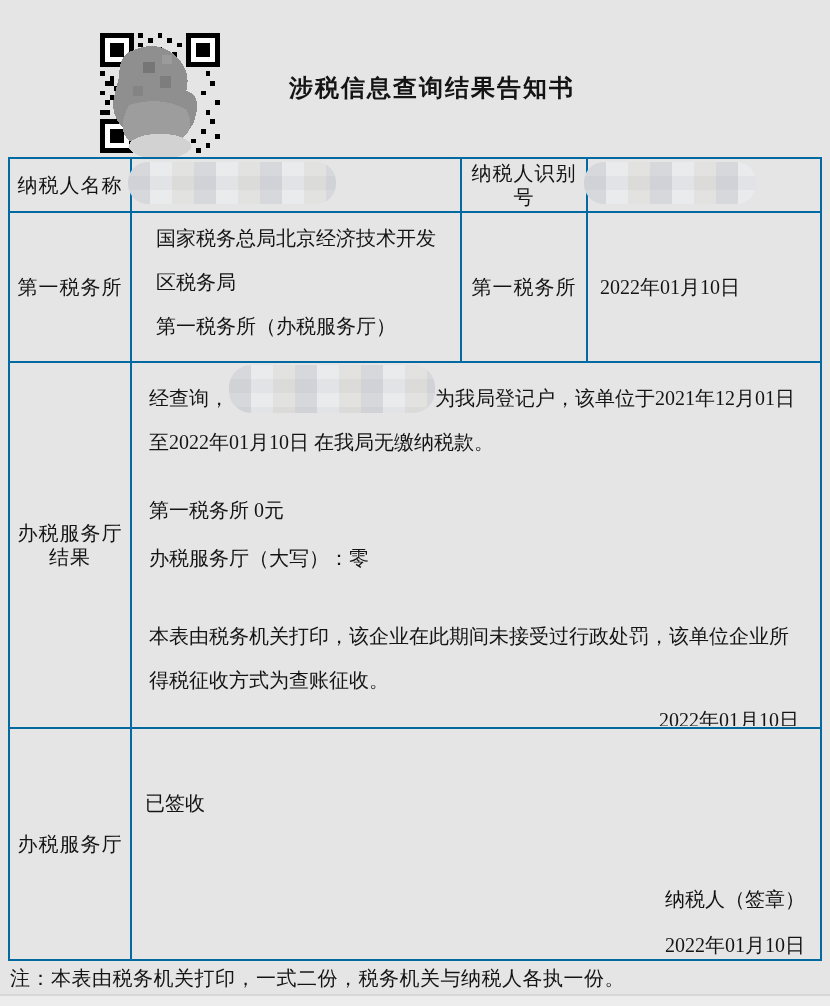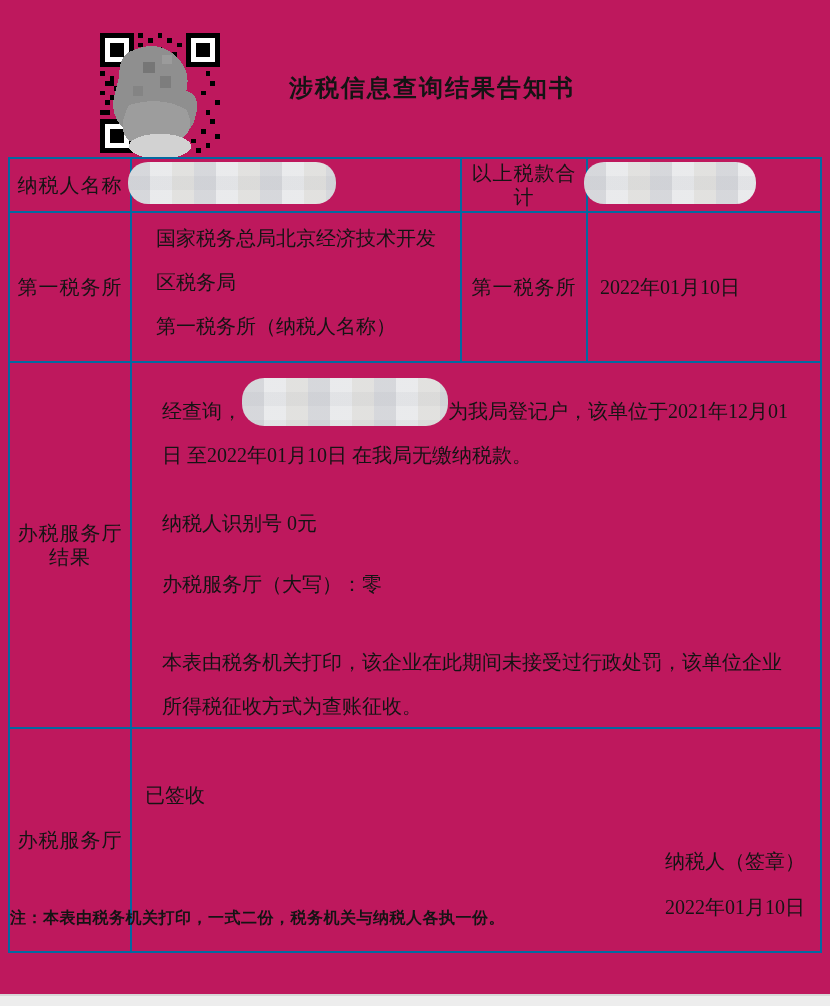--- a/index.html
+++ b/index.html
@@ -1,17 +1,17 @@
 <!DOCTYPE html>
 <html><head>
 <meta charset="utf-8">
 <style>
   html,body{margin:0;padding:0;background:#fff;}
   #page{
-    position:relative;width:830px;height:1006px;background:#be185d;overflow:hidden;
+    position:relative;width:830px;height:1006px;background:#e5e5e5;overflow:hidden;
     font-family:"Liberation Serif","DejaVu Serif",serif;color:#141414;
   }
   
   #qr{position:absolute;left:100px;top:32px;width:120px;height:122px;}
   #qr svg{overflow:visible;}
   #doc-title{
     position:absolute;top:72px;left:0;width:100%;text-align:center;text-indent:34px;
     font-size:24px;font-weight:600;letter-spacing:2px;
   }
   
@@ -24,45 +24,45 @@
   #notice td.val{padding-left:12px;}
   #notice tr.r1 td{height:50px;}
   #notice tr.r2 td{height:90px;}
   #notice tr.r3 td{height:44px;}
   #notice tr.r4 td{height:362px;}
   #notice tr.r5 td{height:220px;}
   #notice td.pos{position:relative;}
   .two-line{line-height:44px;padding:2px 8px 12px 12px;}
   
   .r4box{height:354px;overflow:hidden;padding:8px 12px 0 12px;line-height:44px;}
-  .r4box p{margin:17px;}
+  .r4box p{margin:4px;}
   .r4box .p2{margin-top:24px;}
   .r4box .p4{margin-top:34px;}
   .r4box .pdate{line-height:28px;text-align:right;padding-right:4px;}
   #notice td.top{vertical-align:top;}
   
-  .r5box{height:212px;overflow:hidden;padding:8px 14px 0 12px;}
+  .r5box{height:212px;overflow:hidden;padding:16px 14px 0 12px;}
   .r5box p{margin:0;line-height:22px;}
   .r5box .status{margin-top:46px;}
-  .r5box .sign{margin-top:44px;text-align:right;}
+  .r5box .sign{margin-top:74px;text-align:right;}
   .r5box .sdate{margin-top:24px;text-align:right;}
   
   .redact{
     position:absolute;border-radius:20px;background-color:#ecedee;
     background-image:
       repeating-linear-gradient(90deg, rgba(188,190,197,.45) 0 22px, rgba(227,228,231,.25) 22px 44px, rgba(207,204,196,.35) 44px 66px),
       repeating-linear-gradient(180deg, rgba(236,237,239,.5) 0 14px, rgba(206,208,213,.35) 14px 28px);
     filter:blur(.4px);
   }
   .redact-name{left:-4px;top:3px;width:208px;height:42px;}
   .redact-id{left:-4px;top:3px;width:172px;height:42px;}
   .inline-slot{display:inline-block;position:relative;width:206px;height:14px;}
   .inline-slot .redact{left:0;top:-26px;width:206px;height:48px;border-radius:22px;}
   
-  #footnote{position:absolute;left:10px;top:908px;font-size:16px;font-weight:700;letter-spacing:.5px;}
+  #footnote{position:absolute;left:10px;top:965px;font-size:20px;font-weight:400;letter-spacing:.5px;}
   #bottom-bar{position:absolute;left:0;right:0;bottom:0;height:10px;background:#ededed;border-top:2px solid #d7d7d7;}
 </style>
 </head>
 <body>
 
 <div id="page">
 
   <div id="qr">
     <svg width="120" height="122" viewBox="0 0 25 25" shape-rendering="crispEdges">
 
@@ -138,45 +138,45 @@
         <col style="width:330px">
         <col style="width:126px">
         <col style="width:234px">
     </colgroup>
     <tbody>
         <tr class="r1">
       <td class="lbl">纳税人名称</td>
       <td class="val pos">
         <span class="redact redact-name"></span>
       </td>
-      <td class="lbl">以上税款合计</td>
+      <td class="lbl">纳税人识别号</td>
       <td class="val pos">
         <span class="redact redact-id"></span>
       </td>
     </tr>
     <tr class="r2">
       <td class="lbl">第一税务所</td>
       <td class="val">
         <div class="two-line">
           <div>国家税务总局北京经济技术开发区税务局</div>
-          <div>第一税务所（纳税人名称）</div>
+          <div>第一税务所（办税服务厅）</div>
         </div>
       </td>
       <td class="lbl">第一税务所</td>
       <td class="val">2022年01月10日</td>
     </tr>
     <tr class="r4">
       <td class="lbl">
         <div>办税服务厅</div>
         <div>结果</div>
       </td>
       <td class="top" colspan="3">
         <div class="r4box">
           <p><span>经查询，</span><span class="inline-slot"><span class="redact"></span></span><span>为我局登记户，该单位于2021年12月01日 至2022年01月10日 在我局无缴纳税款。</span></p>
-          <p class="p2">纳税人识别号 0元</p>
+          <p class="p2">第一税务所 0元</p>
           <p>办税服务厅（大写）：零</p>
           <p class="p4">本表由税务机关打印，该企业在此期间未接受过行政处罚，该单位企业所得税征收方式为查账征收。</p>
           <p class="pdate">2022年01月10日</p>
         </div>
       </td>
     </tr>
     <tr class="r5">
       <td class="lbl">办税服务厅</td>
       <td class="top" colspan="3">
         <div class="r5box">

